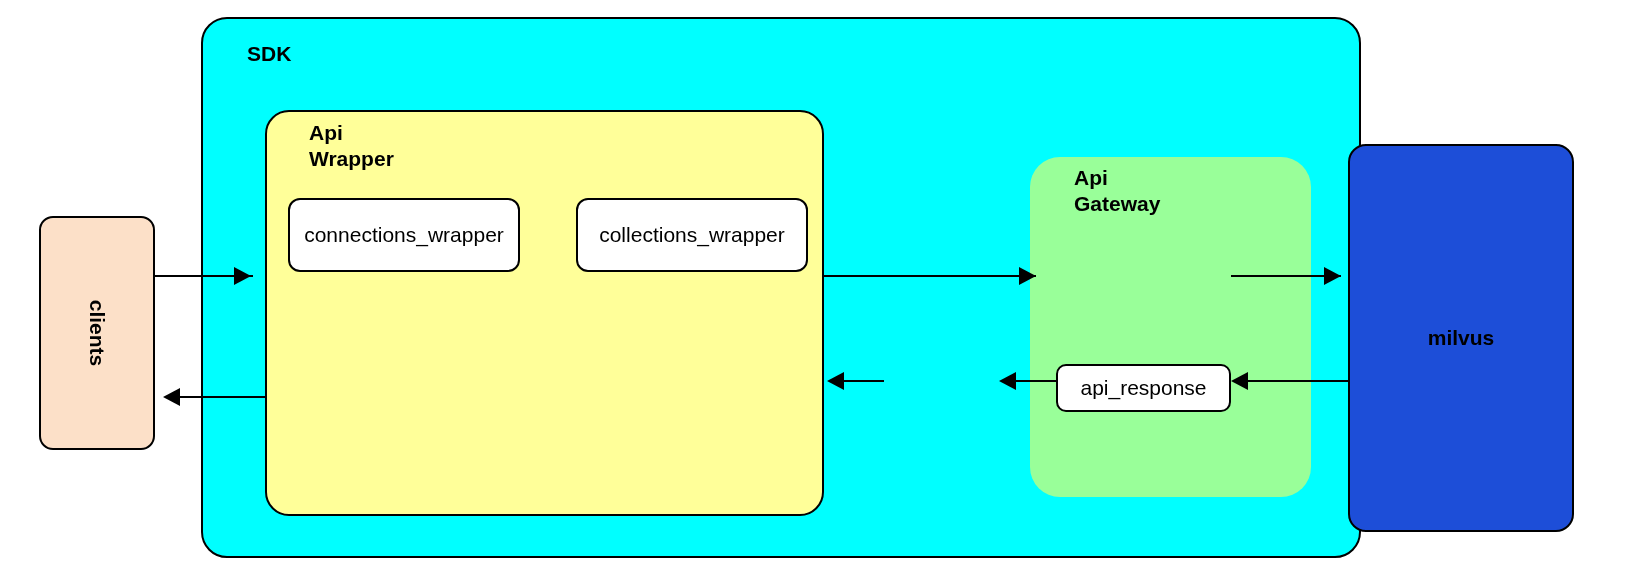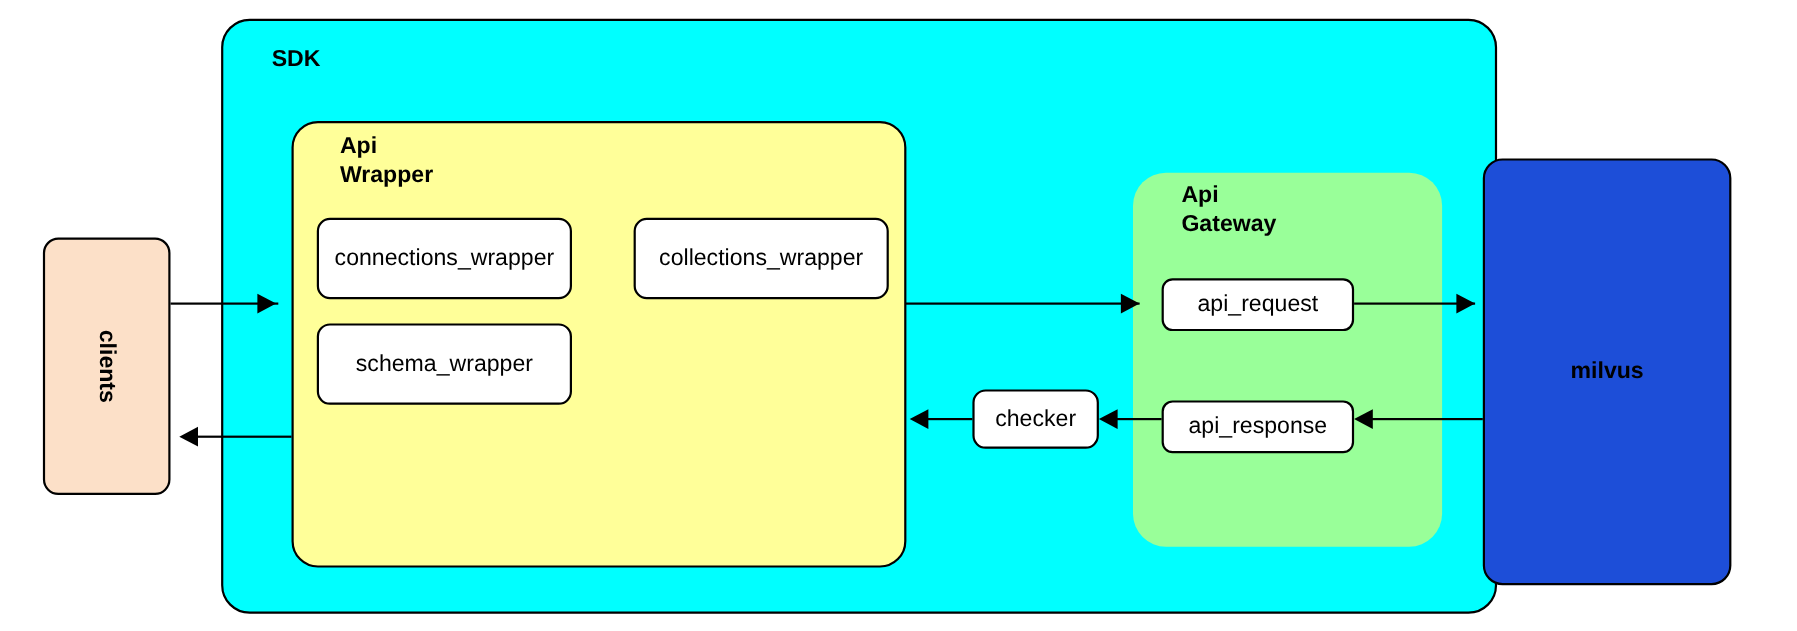--- a/index.html
+++ b/index.html
@@ -203,26 +203,23 @@
 Wrapper</span>
   </div>
 
   <div class="node container" id="api-gateway-container">
     <span class="container-label">Api
 Gateway</span>
   </div>
 
   <div class="node leaf wrap-box col-b row-1">collections_wrapper</div>
   <div class="node leaf wrap-box col-a row-1">connections_wrapper</div>
-  <div class="node leaf wrap-box col-a row-2">schema_wrapper</div>
-
-  <div class="node leaf gw-box" id="api-request-box">api_request</div>
+
   <div class="node leaf gw-box" id="api-response-box">api_response</div>
 
-  <div class="node leaf" id="checker-box">checker</div>
 
   <div class="node" id="clients-box">
     <span class="vert-label">clients</span>
   </div>
 
   <div class="node" id="milvus-box">milvus</div>
 
   <div class="edge" id="edge-clients-to-sdk">
     <div class="edge-line"></div>
     <div class="arrowhead arrow-right"></div>

